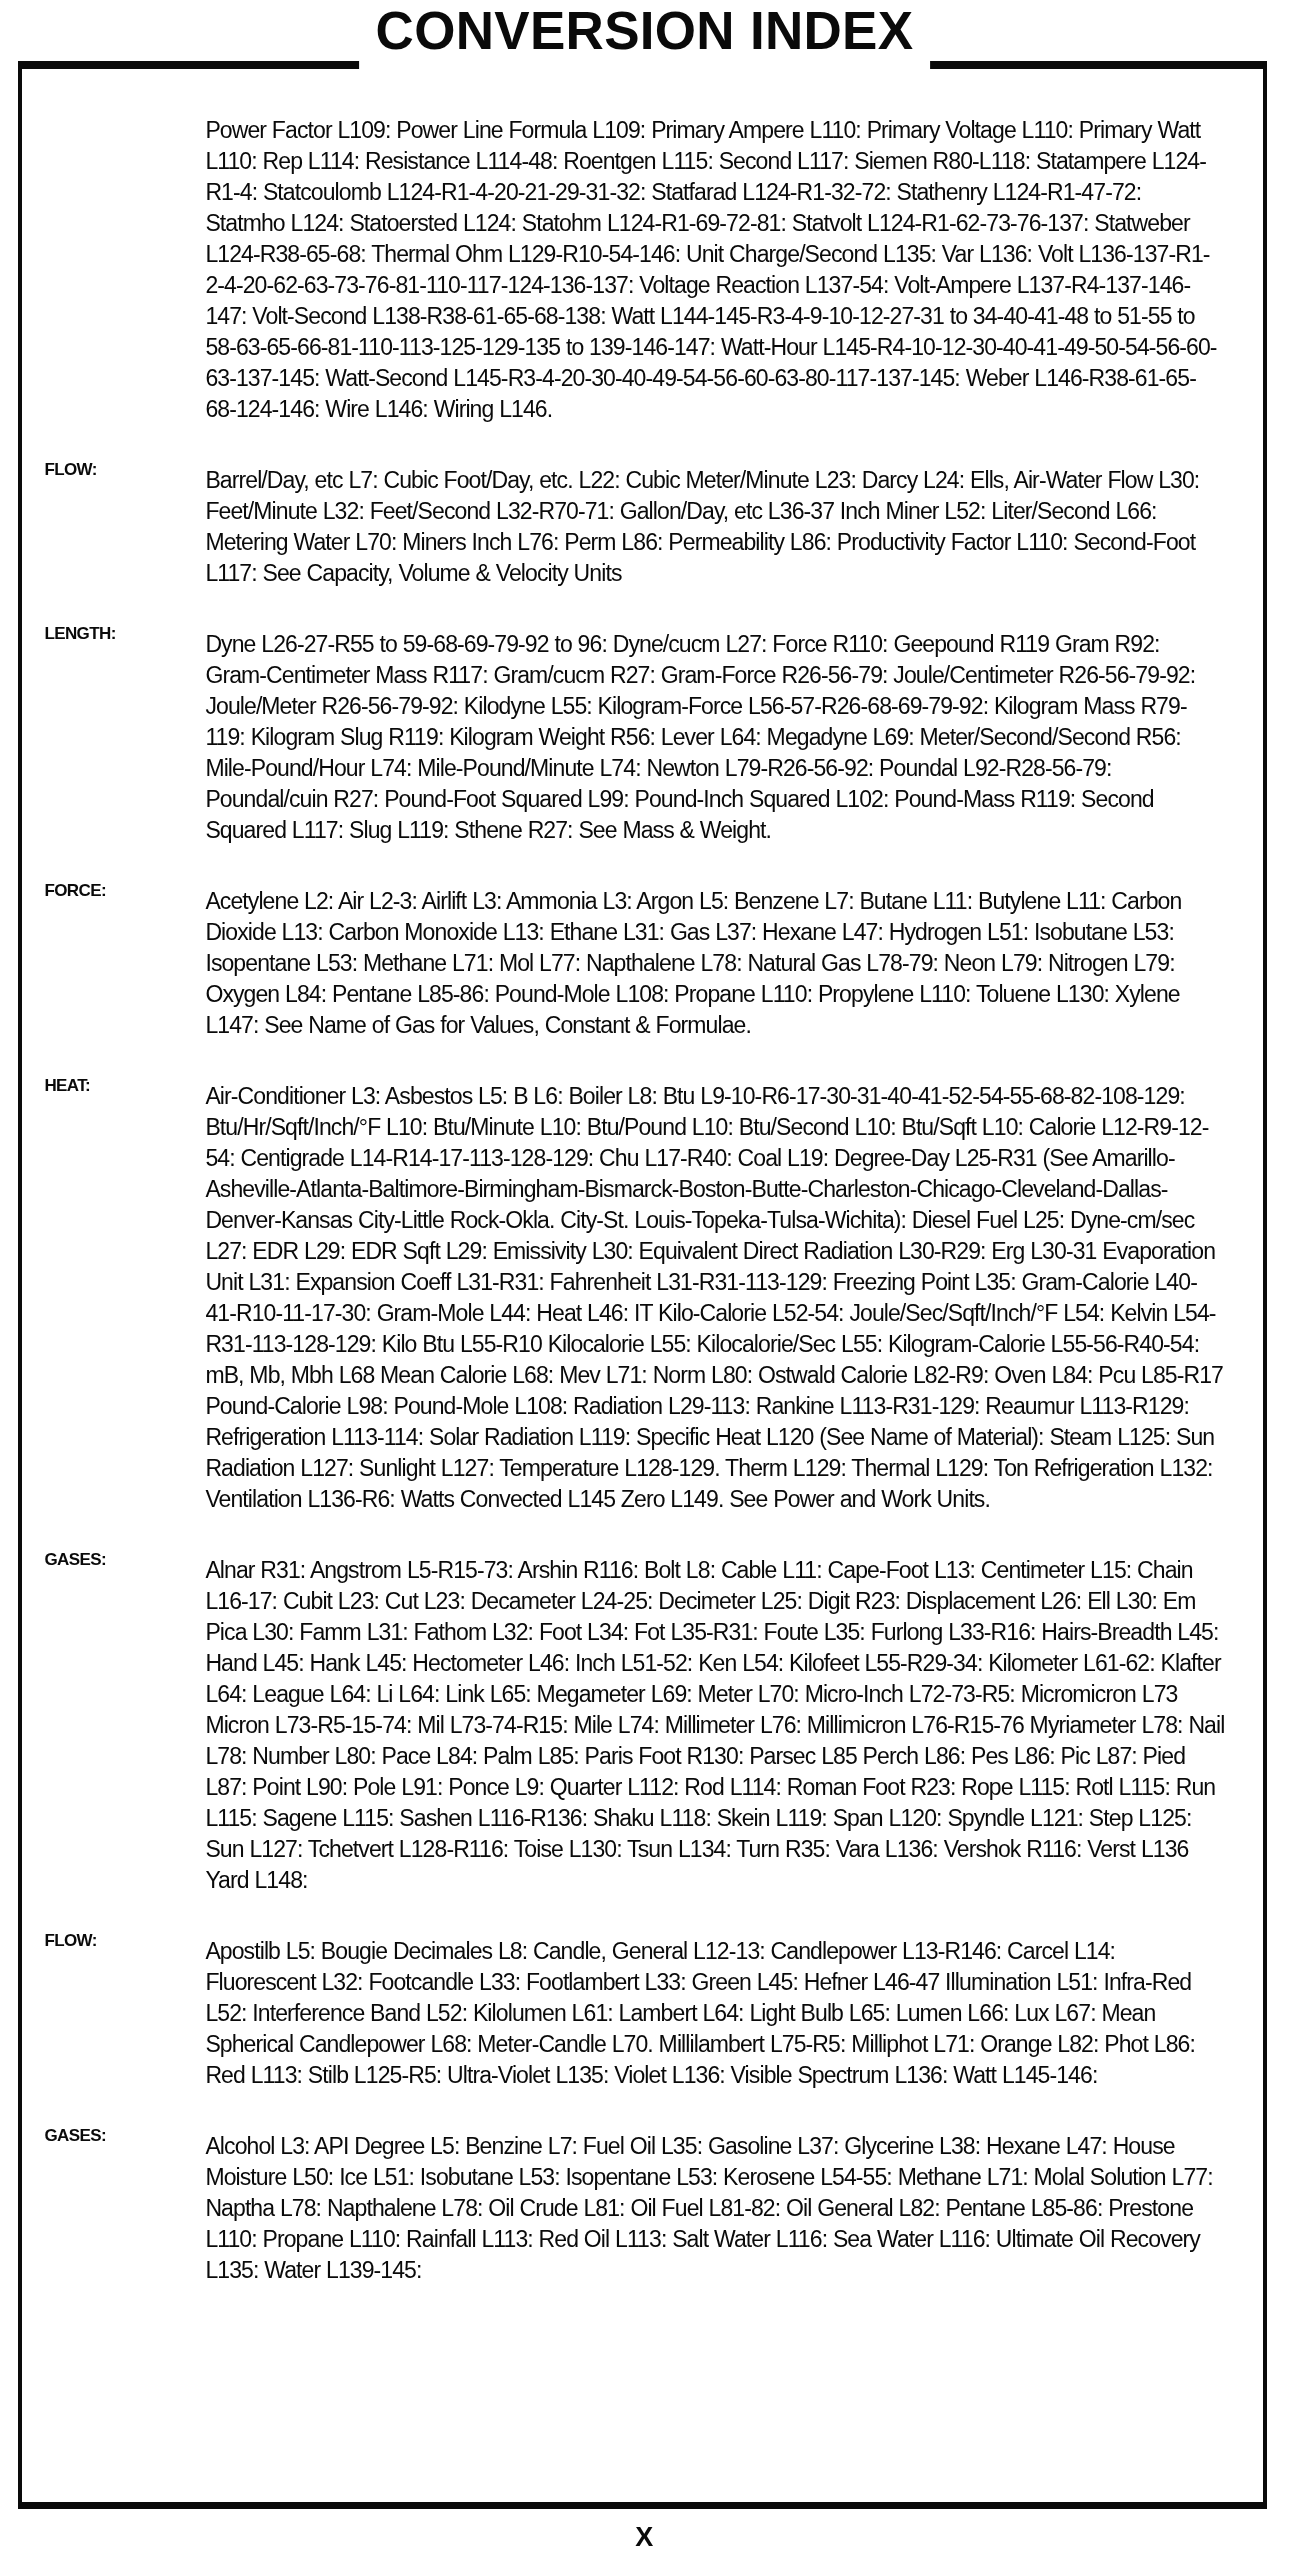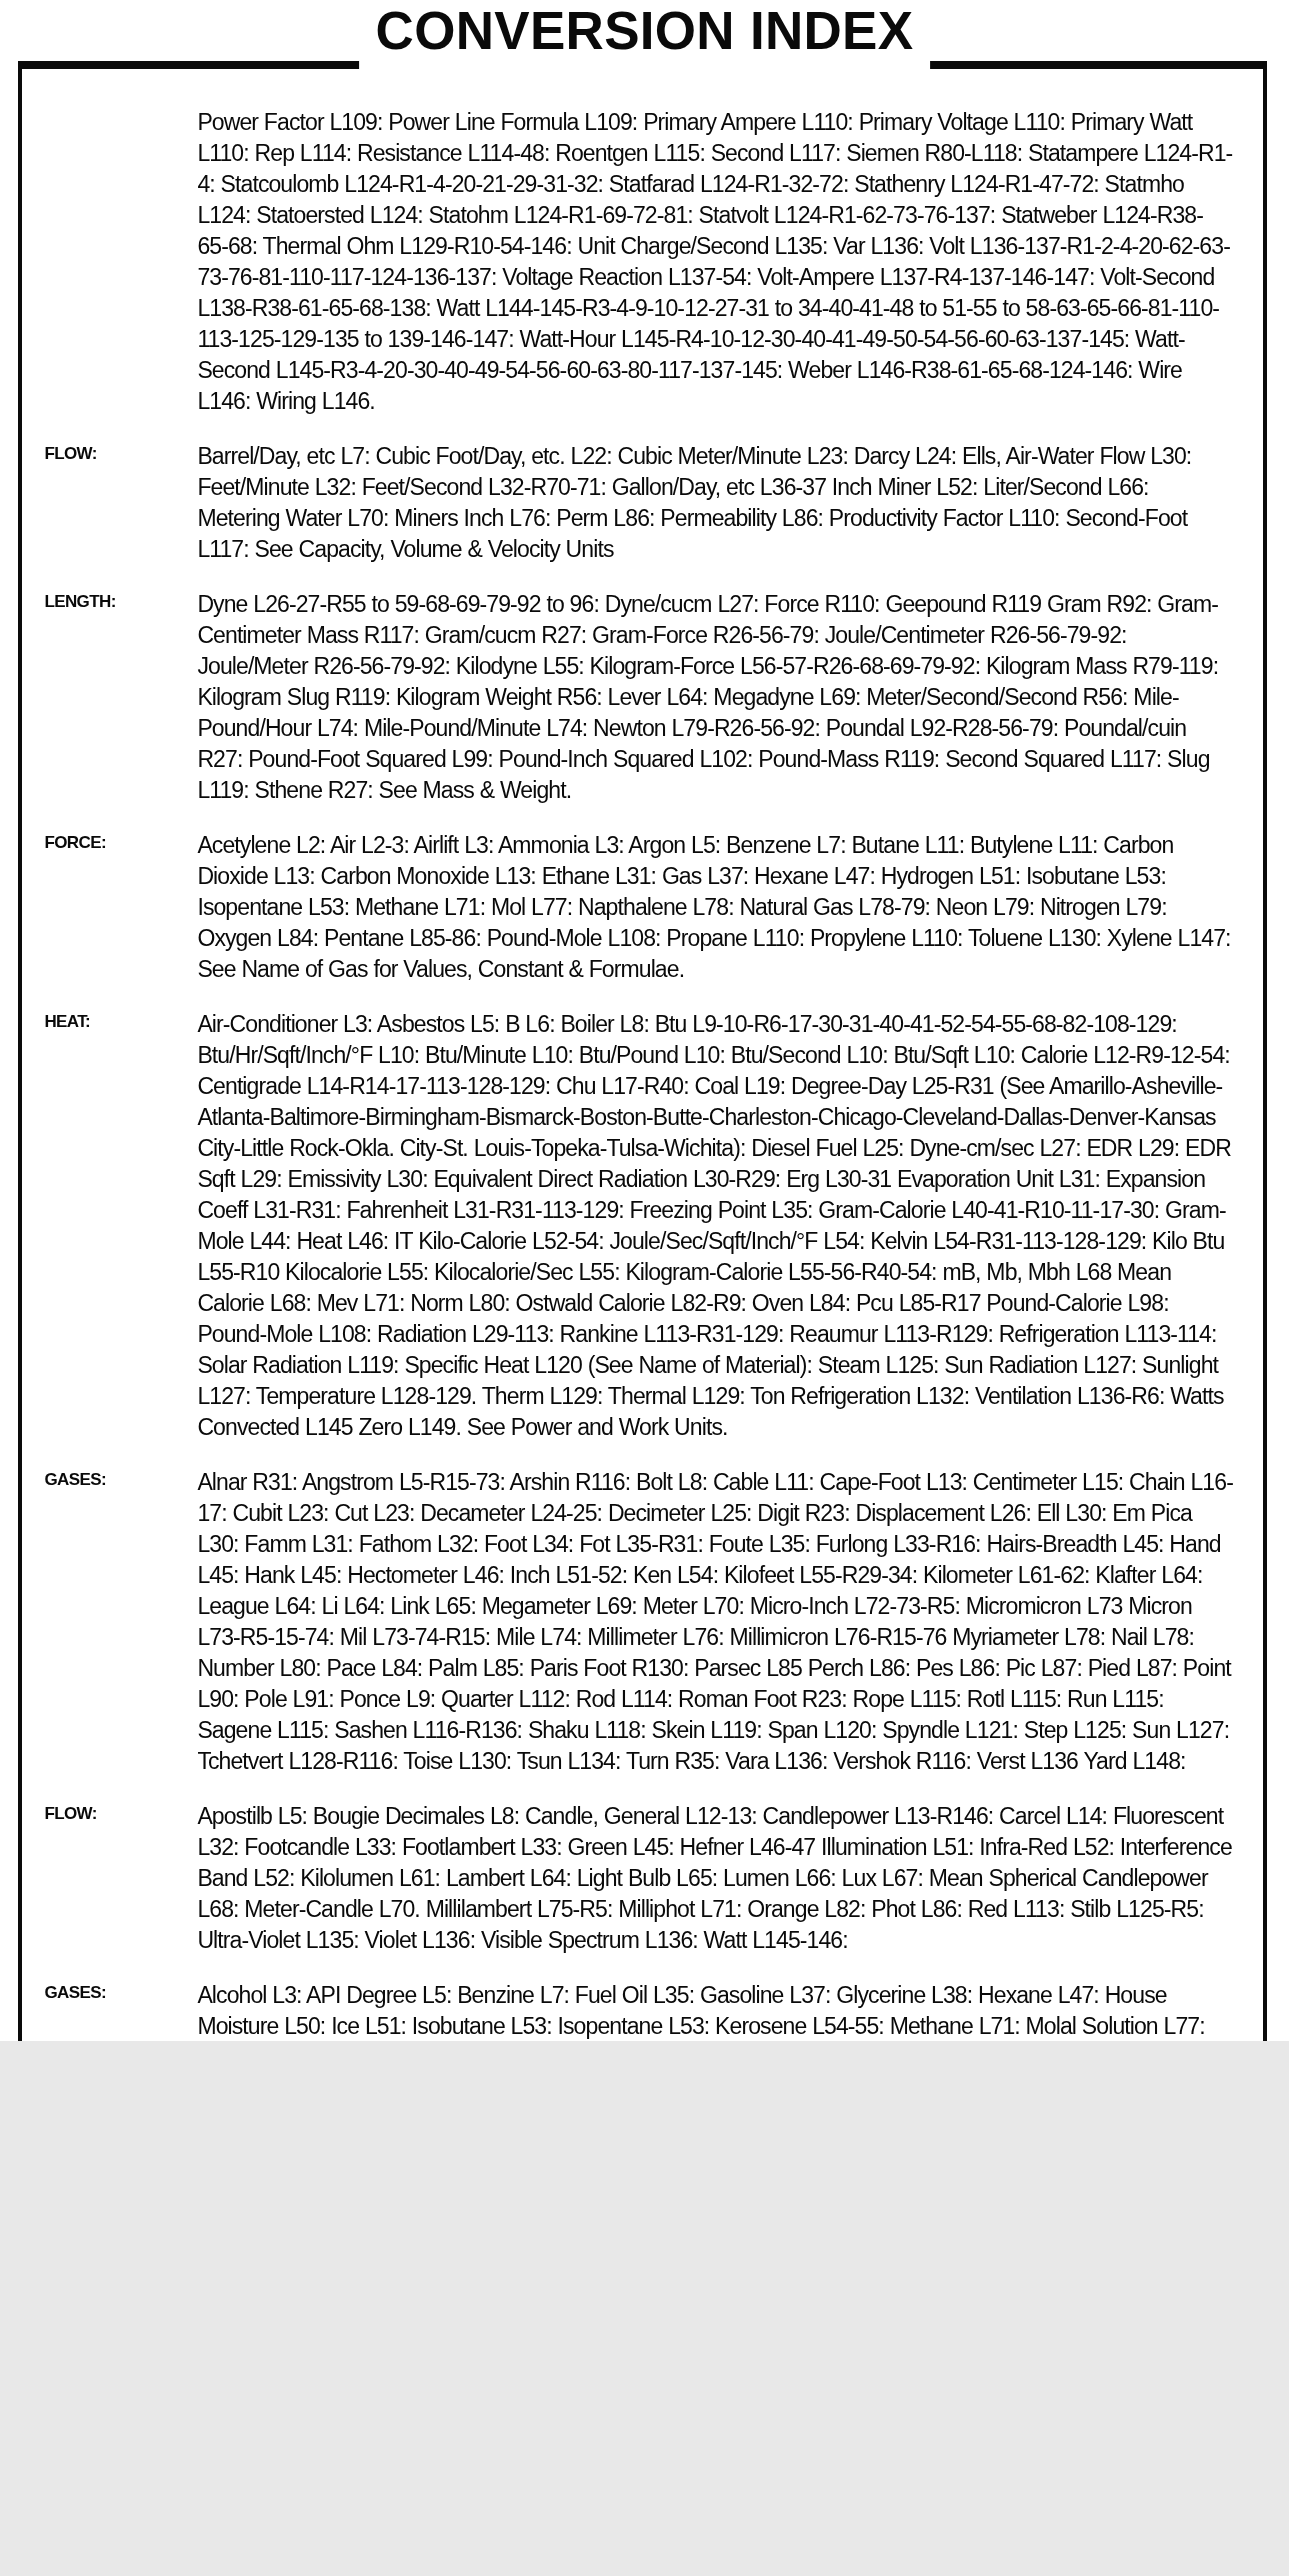--- a/index.html
+++ b/index.html
@@ -3,21 +3,21 @@
 <meta charset="utf-8">
 <style>
   html, body {
     margin: 0;
     padding: 0;
     background: #e8e8e8;
   }
   .page {
     position: relative;
     width: 1289px;
-    height: 2041px;
+    height: 2576px;
     background: #ffffff;
     font-family: "Liberation Sans", sans-serif;
     color: #0a0a0a;
     overflow: hidden;
   }
   .frame {
     position: absolute;
     left: 18.4px;
     top: 61px;
     width: 1249px;
@@ -55,21 +55,21 @@
     flex: none;
     width: 149px;
     font-size: 17px;
     font-weight: bold;
     letter-spacing: -0.6px;
     line-height: 31px;
     padding-top: 0.6px;
   }
   .text-col {
     flex: 1;
-    margin: 4px;
+    margin: 12px;
     font-size: 23px;
     line-height: 31px;
     letter-spacing: -0.9px;
     word-spacing: 0.3px;
     text-align: left;
   }
   .page-number {
     position: absolute;
     left: 0;
     right: 0;

